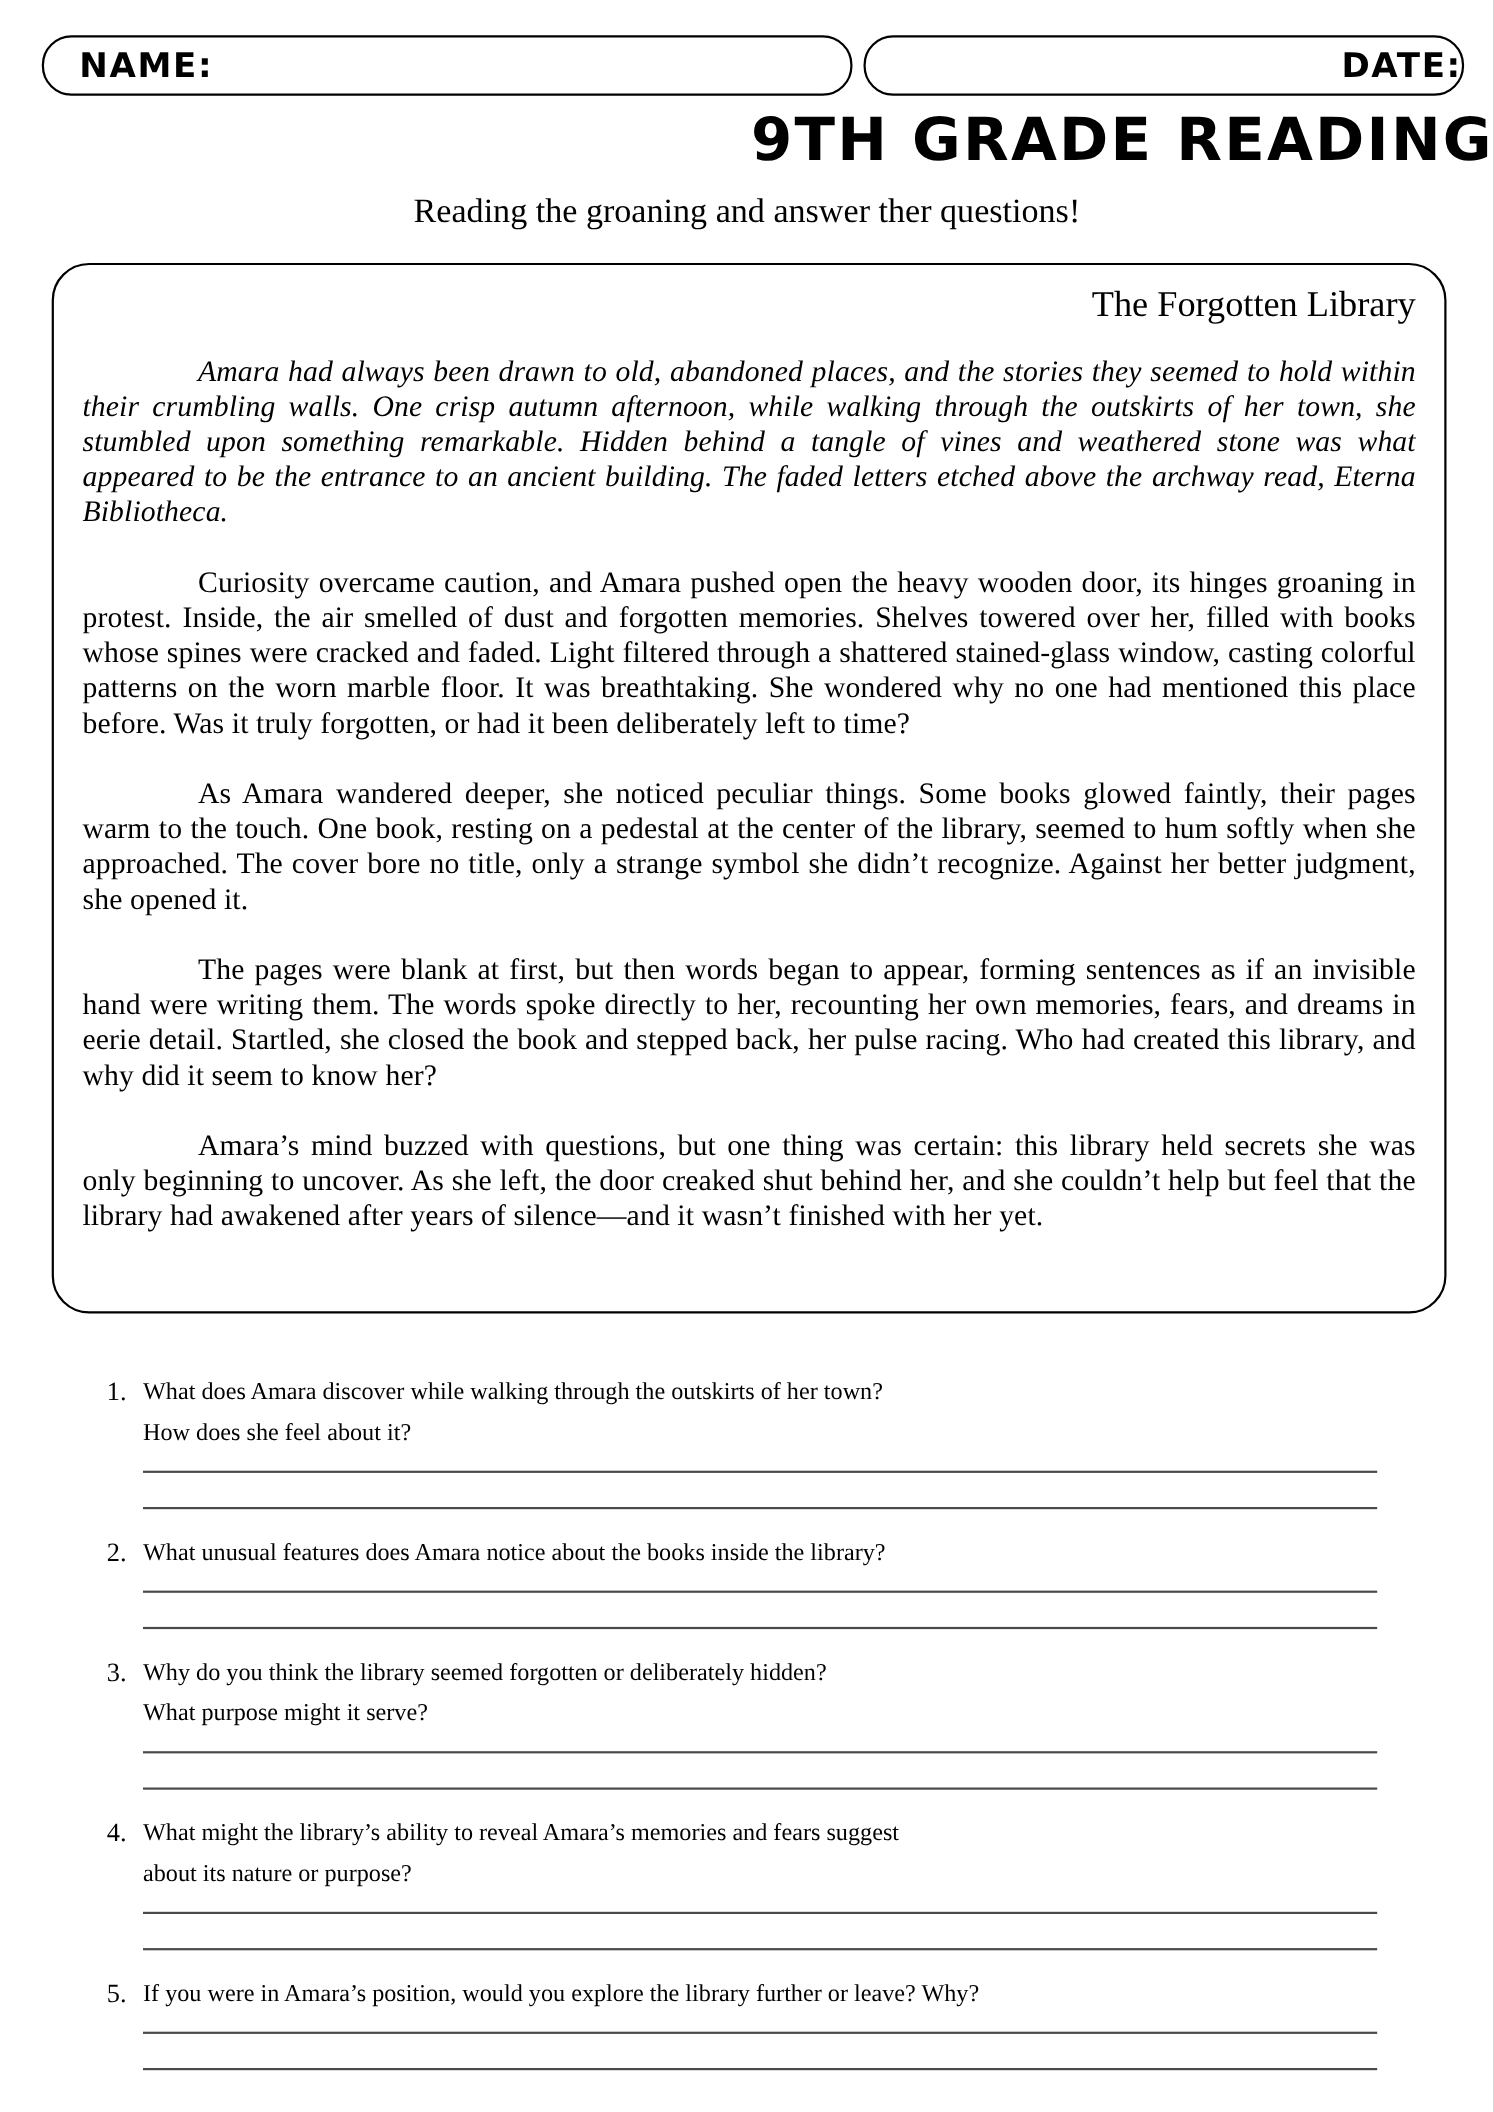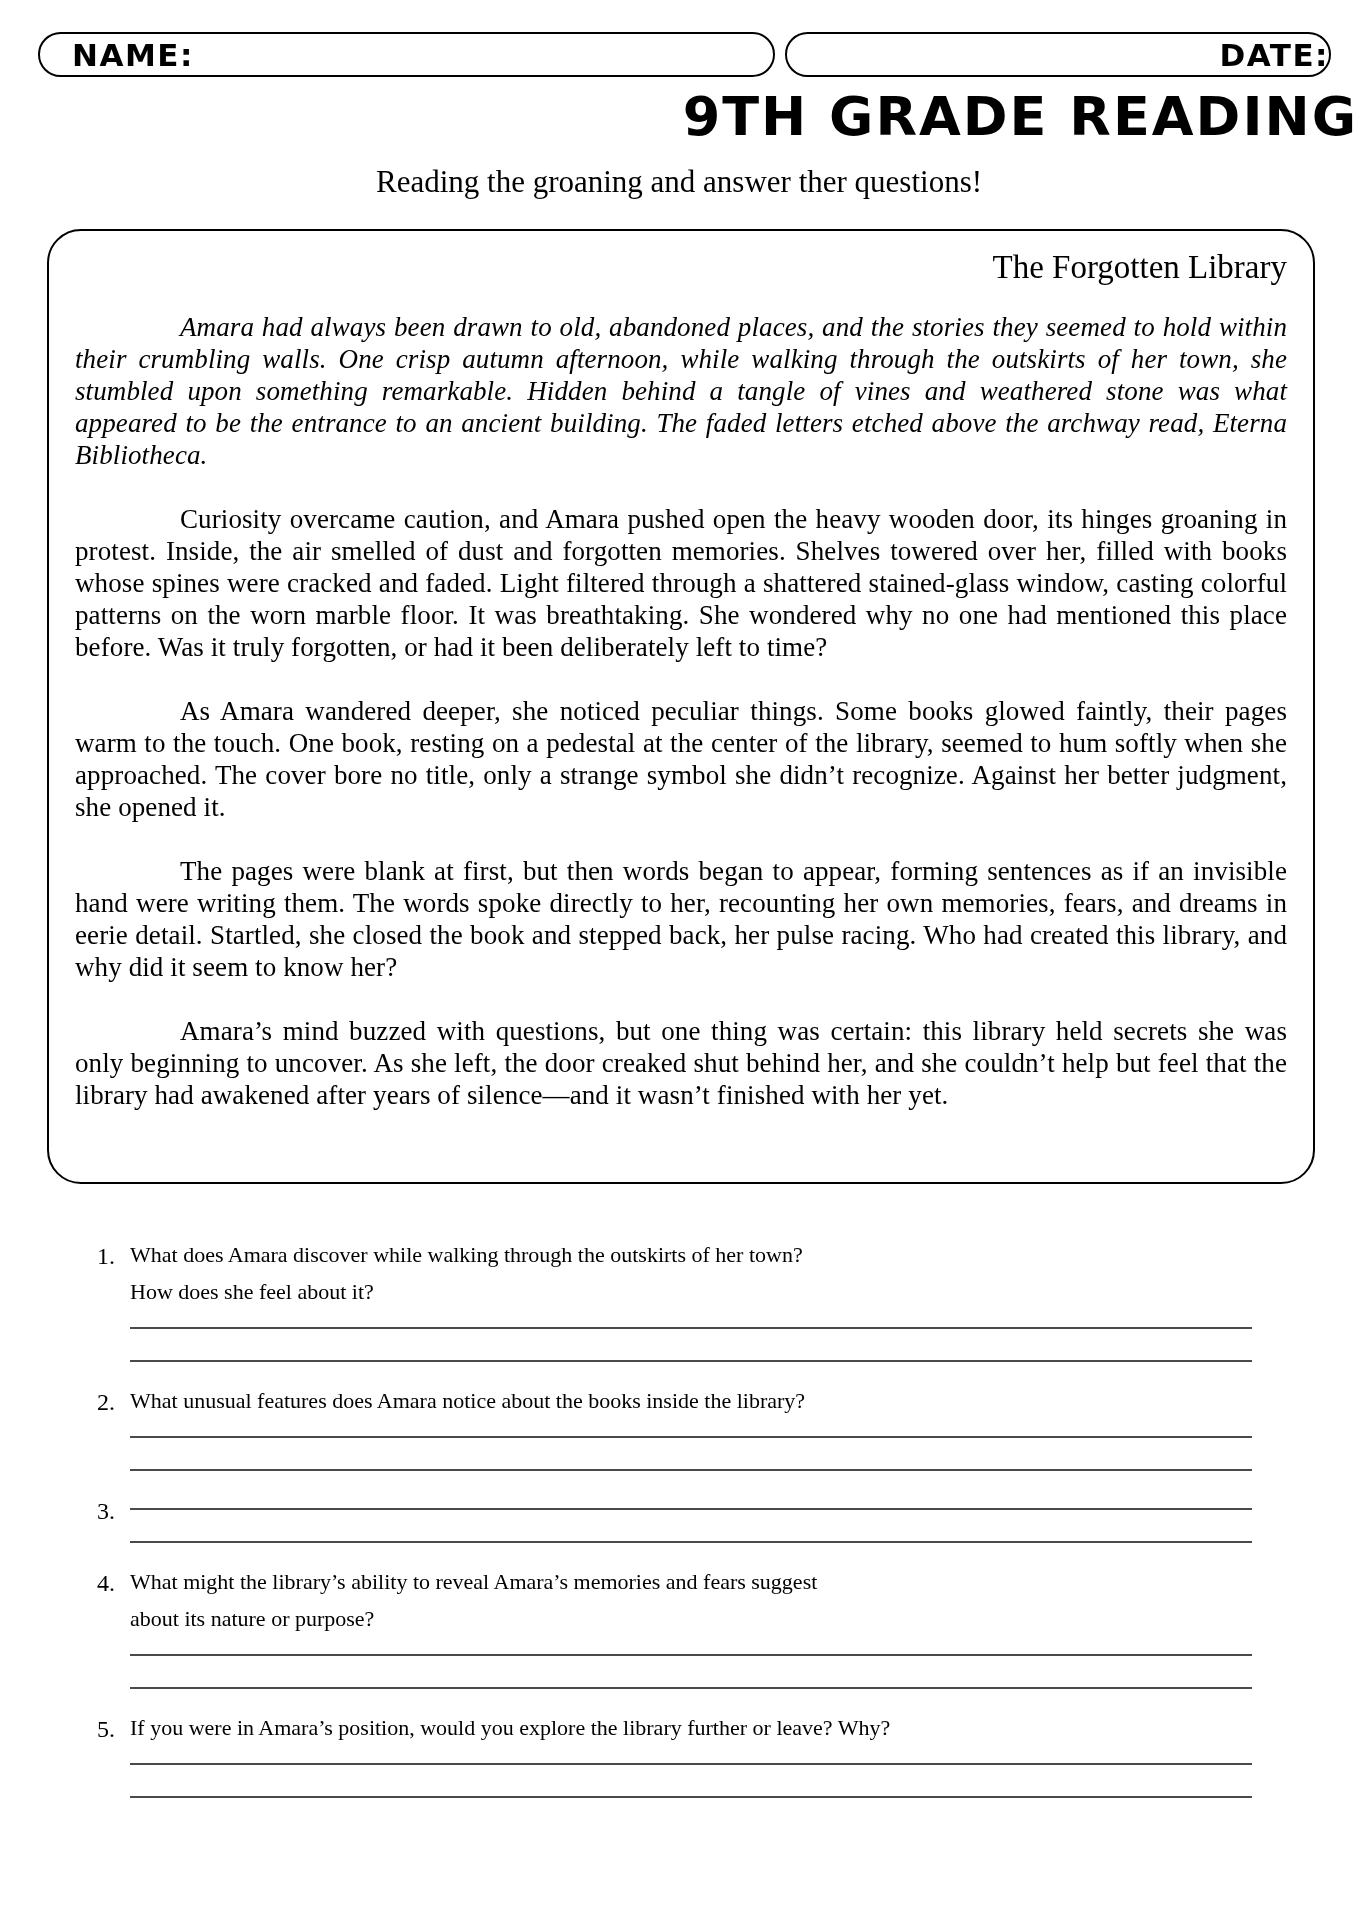--- a/index.html
+++ b/index.html
@@ -13,21 +13,21 @@
     font-family: "Liberation Serif", serif;
     overflow: hidden;
     box-sizing: border-box;
   }
 
   
   .header-row {
     display: flex;
     gap: 10px;
     margin: 32px 27px 0 38px;
-    height: 45px;
+    height: 55px;
   }
   .field-box {
     box-sizing: border-box;
     border: 2.5px solid #000;
     border-radius: 27px;
     display: flex;
     align-items: center;
     padding-left: 32px;
     background: #fff;
   }
@@ -154,20 +154,22 @@
       <div class="q-body">
         <div class="q-text">What unusual features does Amara notice about the books inside the library?</div>
         <div class="answer-line first"></div>
         <div class="answer-line"></div>
       </div>
     </div>
 
     <div class="question">
       <span class="q-num">3.</span>
       <div class="q-body">
+        <div class="q-text">Why do you think the library seemed forgotten or deliberately hidden?
+What purpose might it serve?</div>
         <div class="answer-line first"></div>
         <div class="answer-line"></div>
       </div>
     </div>
 
     <div class="question">
       <span class="q-num">4.</span>
       <div class="q-body">
         <div class="q-text">What might the library’s ability to reveal Amara’s memories and fears suggest
 about its nature or purpose?</div>

